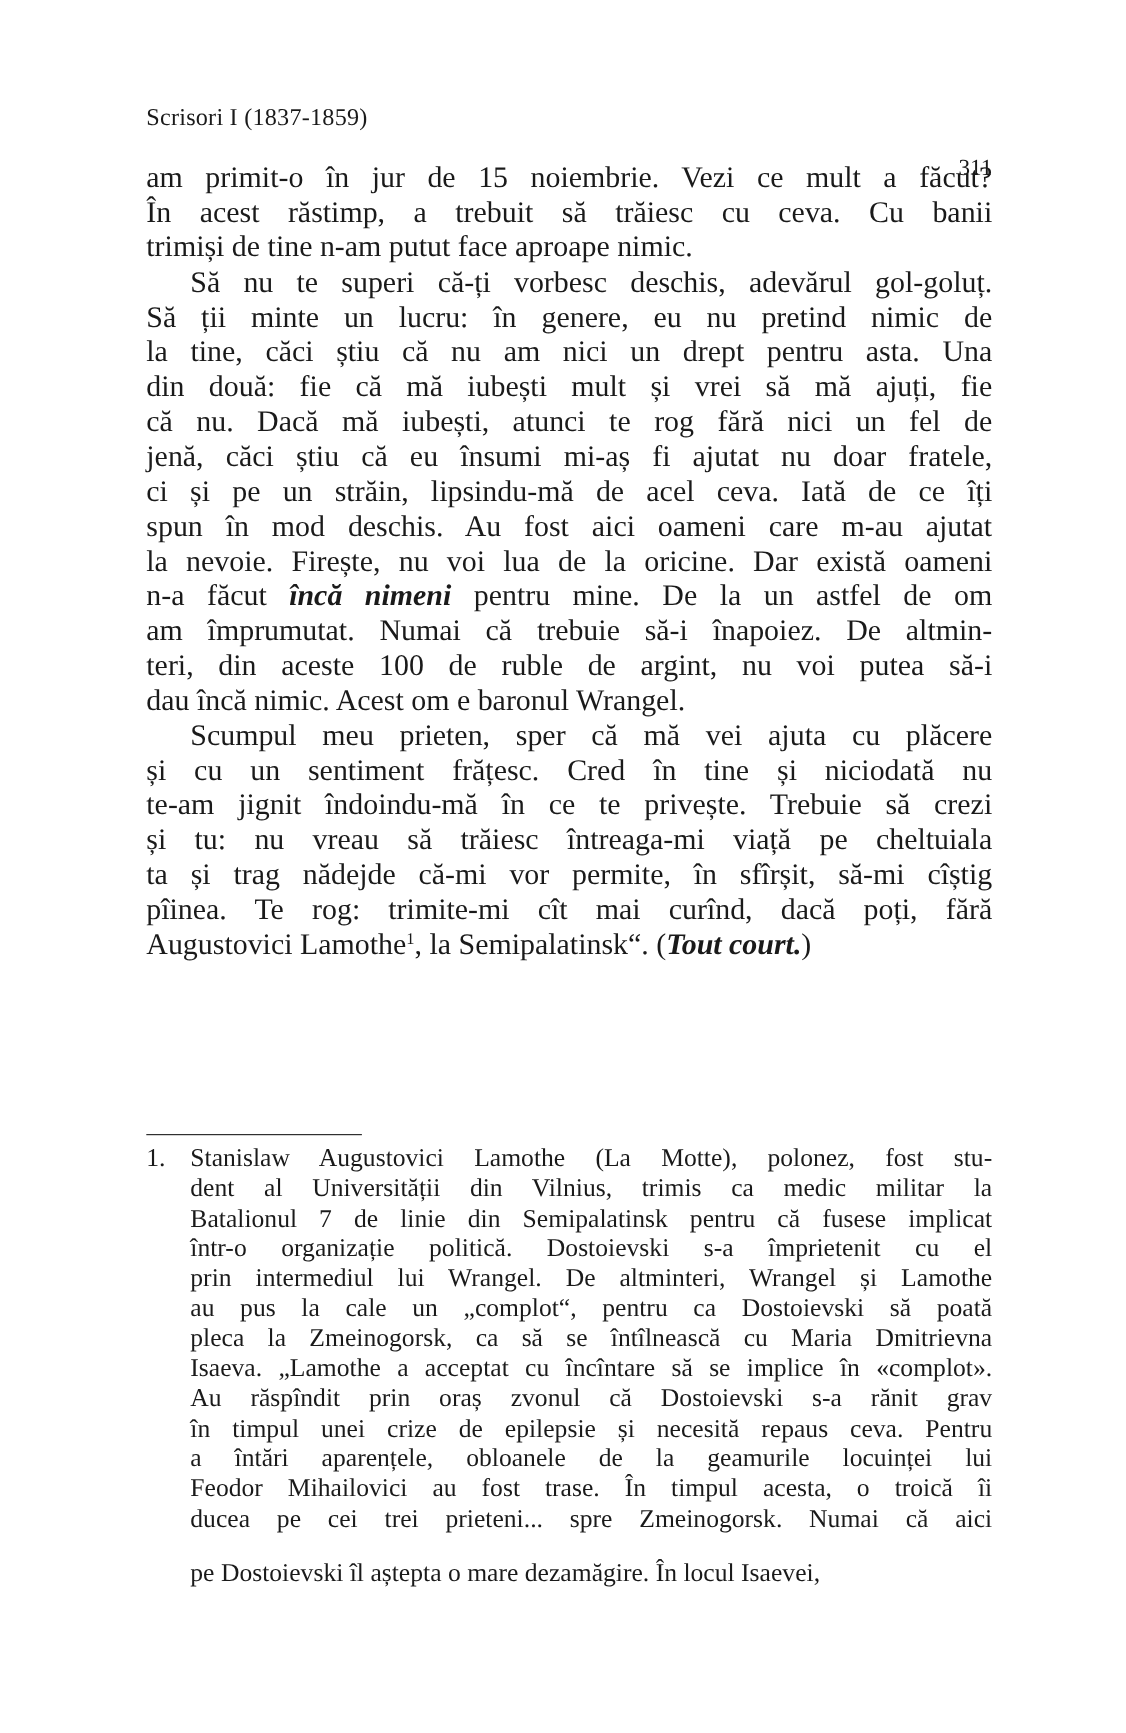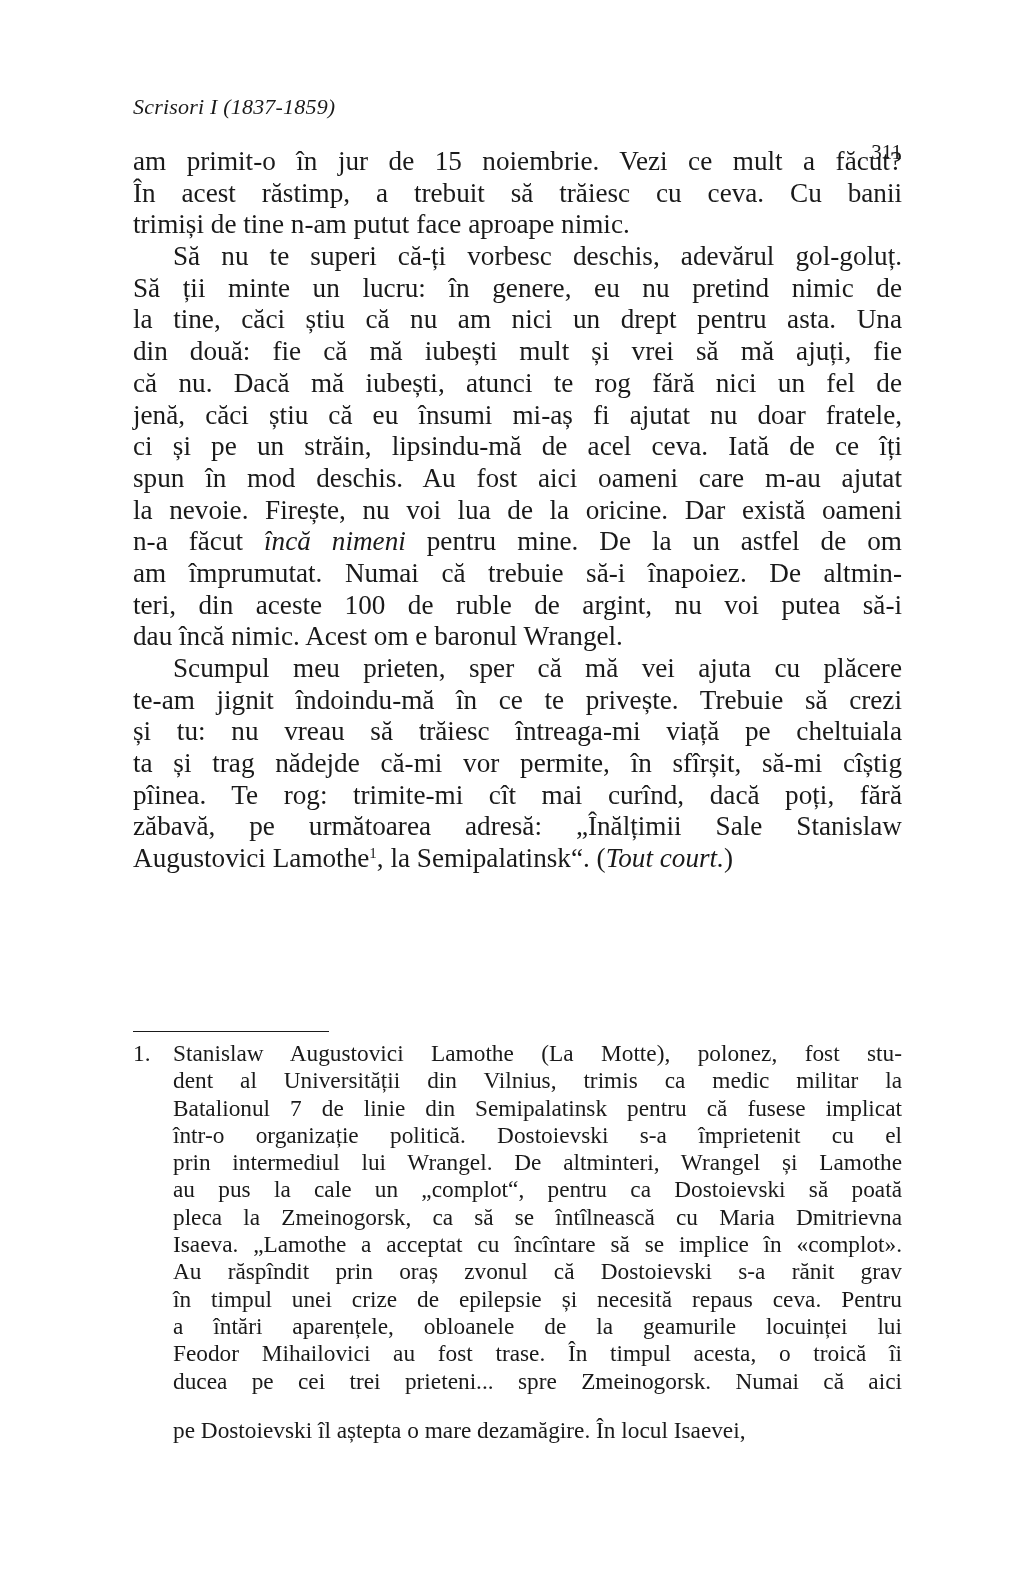--- a/index.html
+++ b/index.html
@@ -1,38 +1,38 @@
 <!DOCTYPE html>
 <html><head>
 <meta charset="utf-8">
 <style>
   html, body { margin: 0; padding: 0; background: #ffffff; }
   body { width: 1024px; height: 1575px; position: relative; overflow: hidden;
          font-family: "DejaVu Serif", "Liberation Serif", serif; color: #1a1a1a; }
   .running-head { position: absolute; left: 133px; top: 94px; width: 769px; height: 32px; }
-  .rh-title { position: absolute; left: 0; top: 0; font-style: italic; font-size: 22px;
+  .rh-title { position: absolute; left: 0; top: 0; font-size: 22px;
               font-family: "Liberation Serif", serif; letter-spacing: 0.2px; }
   .rh-page { position: absolute; right: 0; top: 2px; font-size: 21px;
              font-family: "Liberation Serif", serif; margin-top: 44px; }
   .body-text { position: absolute; left: 133px; top: 146px; width: 769px; }
   .line { font-family: "Liberation Serif", serif; font-size: 27.2px; line-height: 31.7px;
           height: 31.7px; white-space: nowrap; text-align: justify; text-align-last: justify; }
   .line.last { text-align-last: left; }
   .line.indent { padding-left: 40px; }
   .footnote-rule { position: absolute; left: 133px; top: 1031px; width: 196px; height: 0;
                    border-top: 1.6px solid #1a1a1a; }
   .footnotes { position: absolute; left: 133px; top: 1040px; width: 769px; }
   .fn-num { position: absolute; left: 0; top: 0; font-family: "Liberation Serif", serif;
             font-size: 23.3px; line-height: 27.3px; }
   .fn-body { position: absolute; left: 40px; top: 0; width: 729px; }
   .fline { font-family: "Liberation Serif", serif; font-size: 23.3px; line-height: 27.3px;
            height: 27.3px; white-space: nowrap; text-align: justify; text-align-last: justify; }
   .fline.last { text-align-last: left; margin-top: 22px; }
   sup { font-size: 15px; line-height: 0; vertical-align: 9px; }
-  i { font-style: italic; }
+  i { font-style: italic; font-weight: bold; }
 </style>
 </head>
 <body>
 
 <div class="running-head">
   <span class="rh-title">Scrisori I (1837-1859)</span>
   <span class="rh-page">311</span>
 </div>
 
 <div class="body-text" id="body-text">
@@ -46,25 +46,25 @@
     <div class="line">că nu. Dacă mă iubești, atunci te rog fără nici un fel de</div>
     <div class="line">jenă, căci știu că eu însumi mi-aș fi ajutat nu doar fratele,</div>
     <div class="line">ci și pe un străin, lipsindu-mă de acel ceva. Iată de ce îți</div>
     <div class="line">spun în mod deschis. Au fost aici oameni care m-au ajutat</div>
     <div class="line">la nevoie. Firește, nu voi lua de la oricine. Dar există oameni</div>
     <div class="line"><span>n-a făcut </span><i>încă nimeni</i><span> pentru mine. De la un astfel de om</span></div>
     <div class="line">am împrumutat. Numai că trebuie să-i înapoiez. De altmin-</div>
     <div class="line">teri, din aceste 100 de ruble de argint, nu voi putea să-i</div>
     <div class="line last">dau încă nimic. Acest om e baronul Wrangel.</div>
     <div class="line indent">Scumpul meu prieten, sper că mă vei ajuta cu plăcere</div>
+    <div class="line">și cu un sentiment frățesc. Cred în tine și niciodată nu</div>
     <div class="line">te-am jignit îndoindu-mă în ce te privește. Trebuie să crezi</div>
     <div class="line">și tu: nu vreau să trăiesc întreaga-mi viață pe cheltuiala</div>
     <div class="line">ta și trag nădejde că-mi vor permite, în sfîrșit, să-mi cîștig</div>
     <div class="line">pîinea. Te rog: trimite-mi cît mai curînd, dacă poți, fără</div>
-    <div class="line">zăbavă, pe următoarea adresă: „Înălțimii Sale Stanislaw</div>
     <div class="line last"><span>Augustovici Lamothe</span><sup>1</sup><span>, la Semipalatinsk“. (</span><i>Tout court.</i><span>)</span></div>
   </div>
 
 <div class="footnote-rule"></div>
 
 <div class="footnotes">
   <div class="footnote">
     <span class="fn-num">1.</span>
     <div class="fn-body" id="fn-body-0">
         <div class="fline">Stanislaw Augustovici Lamothe (La Motte), polonez, fost stu-</div>

